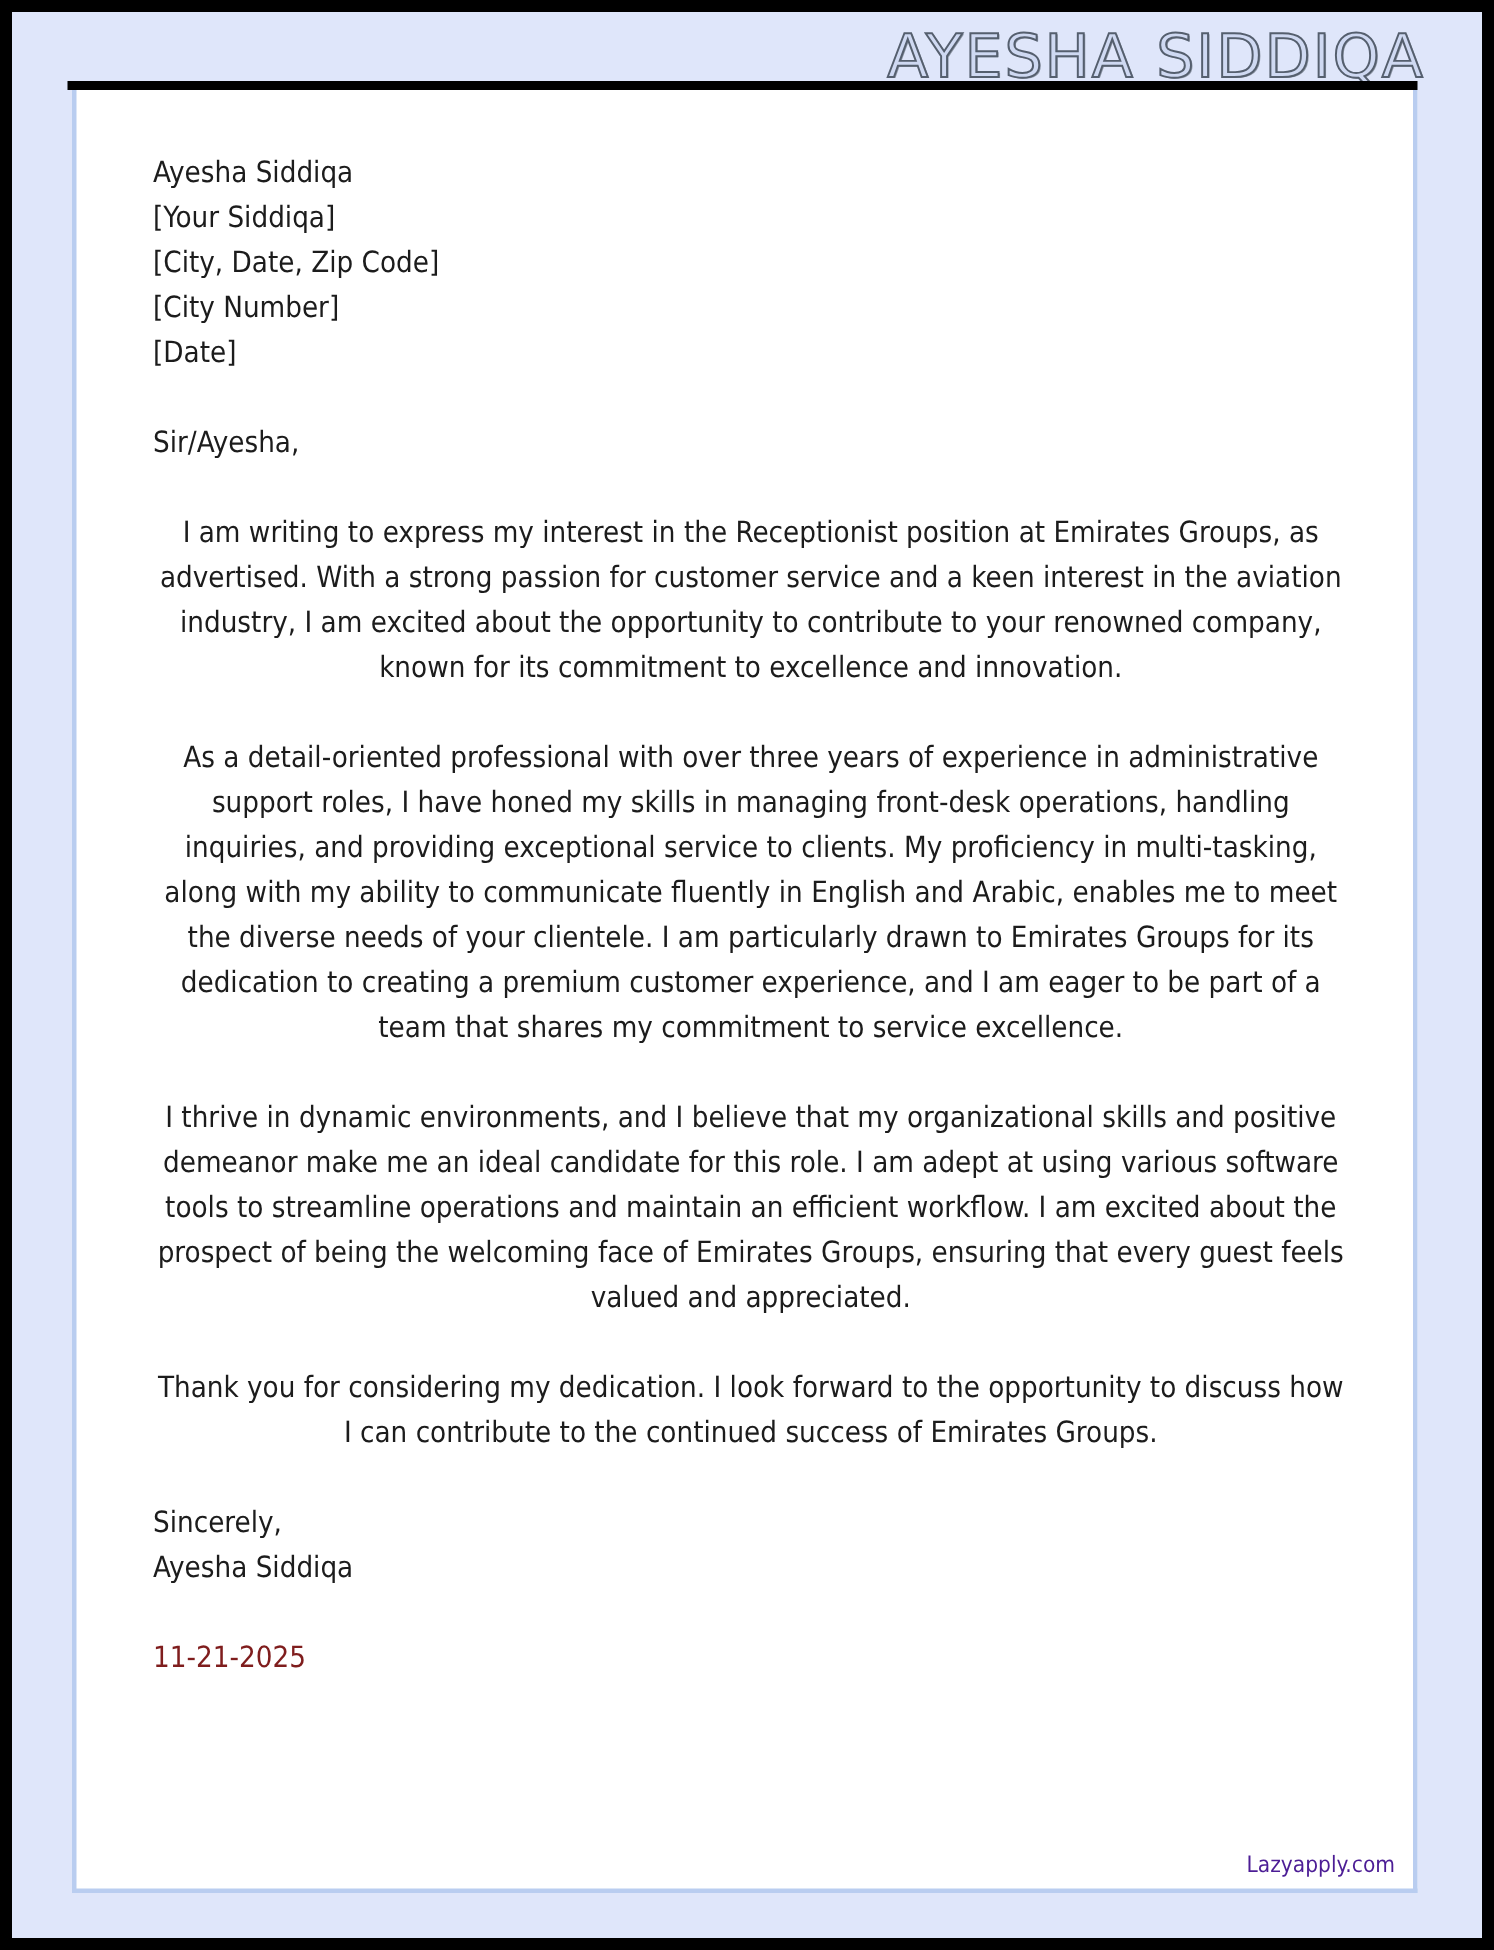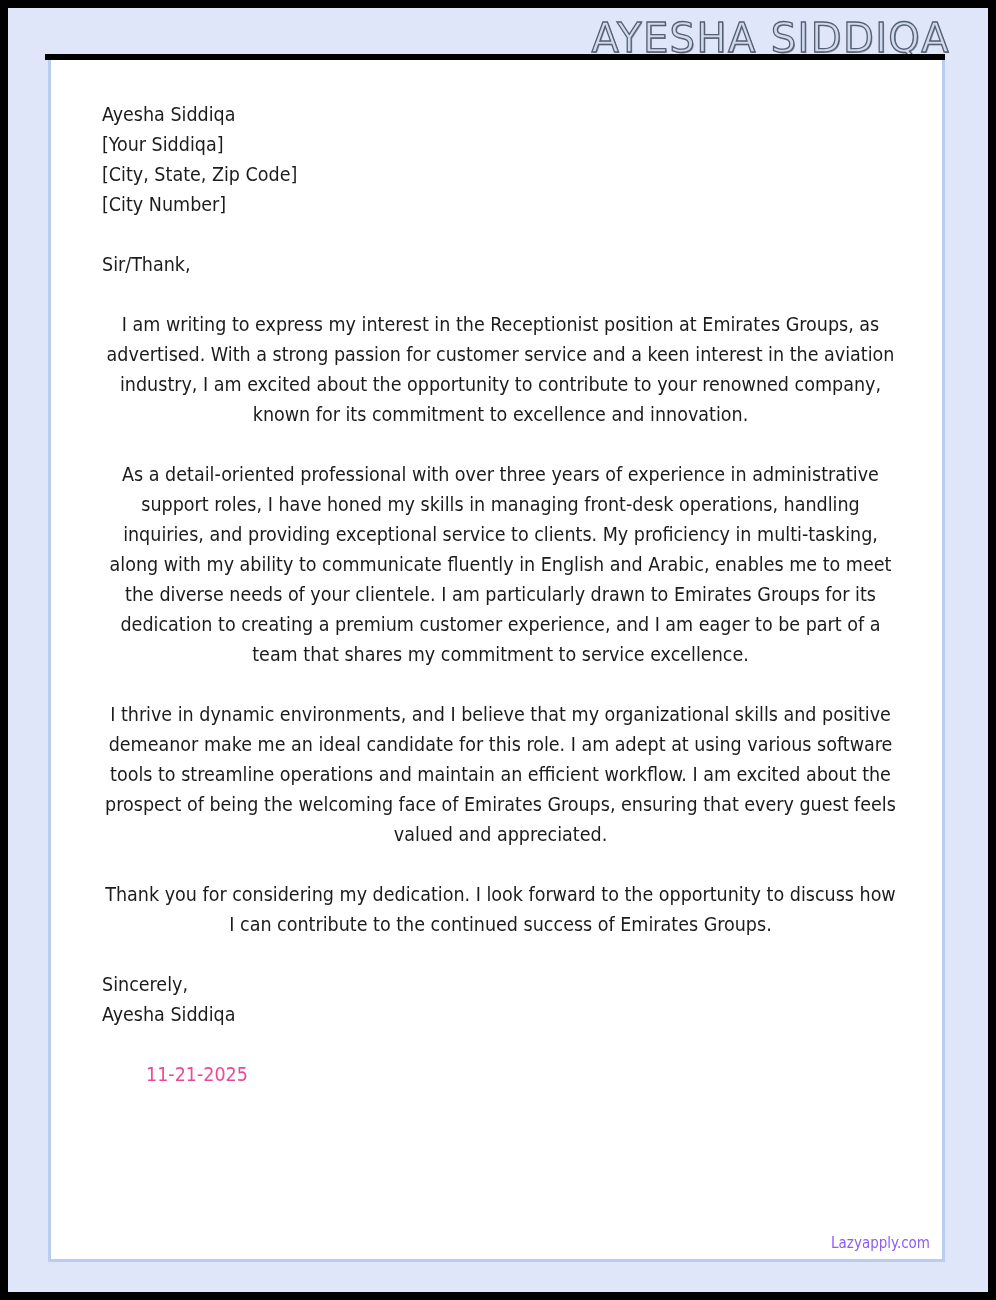--- a/index.html
+++ b/index.html
@@ -73,30 +73,29 @@
     line-height: 30px;
     color: #1c1c1c;
     font-weight: 400;
   }
   .addr-line { display: block; white-space: nowrap; }
   .block-gap { height: 30px; }
   .para { margin: 0; text-align: center; }
   .sign-line { display: block; }
   .date-stamp {
     display: block;
-    color: #ec4899;
-    margin-left: 44px;
+    color: #7f1d1d;
   }
   .footer-mark {
     position: absolute;
     right: 12px;
     bottom: 7px;
     font-family: "DejaVu Sans Condensed", "Liberation Sans Narrow", "Liberation Sans", sans-serif;
     font-size: 15px;
-    color: #8b5cf6;
+    color: #4c1d95;
     white-space: nowrap;
   }
 </style>
 </head>
 <body>
 
 <div id="canvas">
 
   <div class="backdrop"></div>
 
@@ -104,27 +103,28 @@
 
   <div class="top-rule"></div>
 
   <div class="sheet">
 
     <div class="sheet-inner">
 
       <div class="letter-text">
         <span class="addr-line">Ayesha Siddiqa</span>
         <span class="addr-line">[Your Siddiqa]</span>
-        <span class="addr-line">[City, State, Zip Code]</span>
+        <span class="addr-line">[City, Date, Zip Code]</span>
         <span class="addr-line">[City Number]</span>
+        <span class="addr-line">[Date]</span>
       </div>
 
       <div class="block-gap"></div>
 
-      <div class="letter-text">Sir/Thank,</div>
+      <div class="letter-text">Sir/Ayesha,</div>
 
       <div class="block-gap"></div>
 
       <p class="letter-text para">I am writing to express my interest in the Receptionist position at Emirates Groups, as advertised. With a strong passion for customer service and a keen interest in the aviation industry, I am excited about the opportunity to contribute to your renowned company, known for its commitment to excellence and innovation.</p>
 
       <div class="block-gap"></div>
 
       <p class="letter-text para">As a detail-oriented professional with over three years of experience in administrative support roles, I have honed my skills in managing front-desk operations, handling inquiries, and providing exceptional service to clients. My proficiency in multi-tasking, along with my ability to communicate fluently in English and Arabic, enables me to meet the diverse needs of your clientele. I am particularly drawn to Emirates Groups for its dedication to creating a premium customer experience, and I am eager to be part of a team that shares my commitment to service excellence.</p>
 
       <div class="block-gap"></div>

